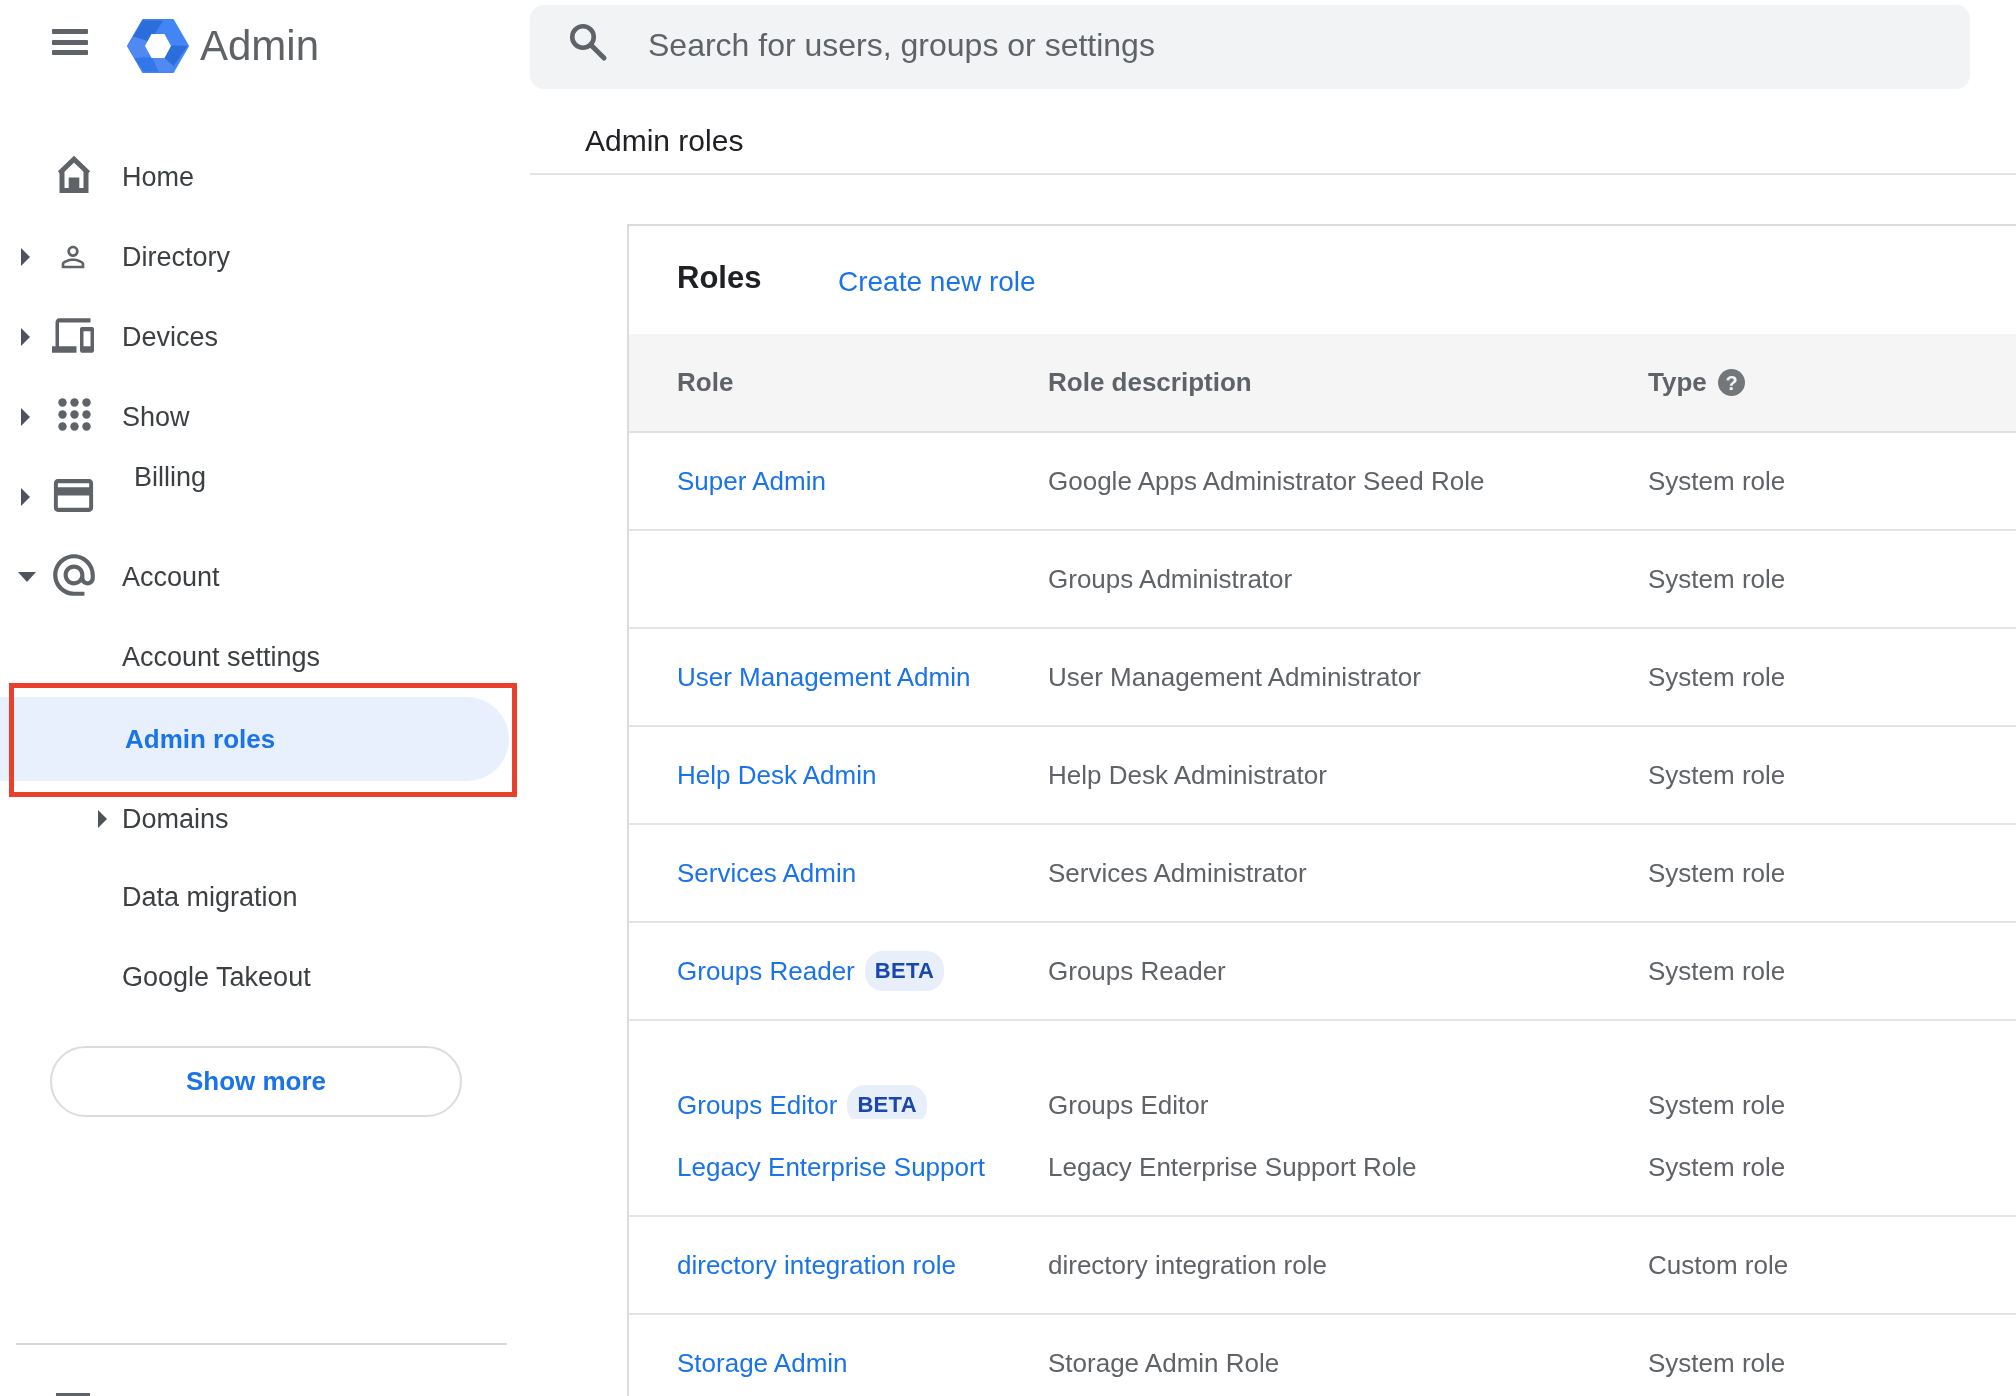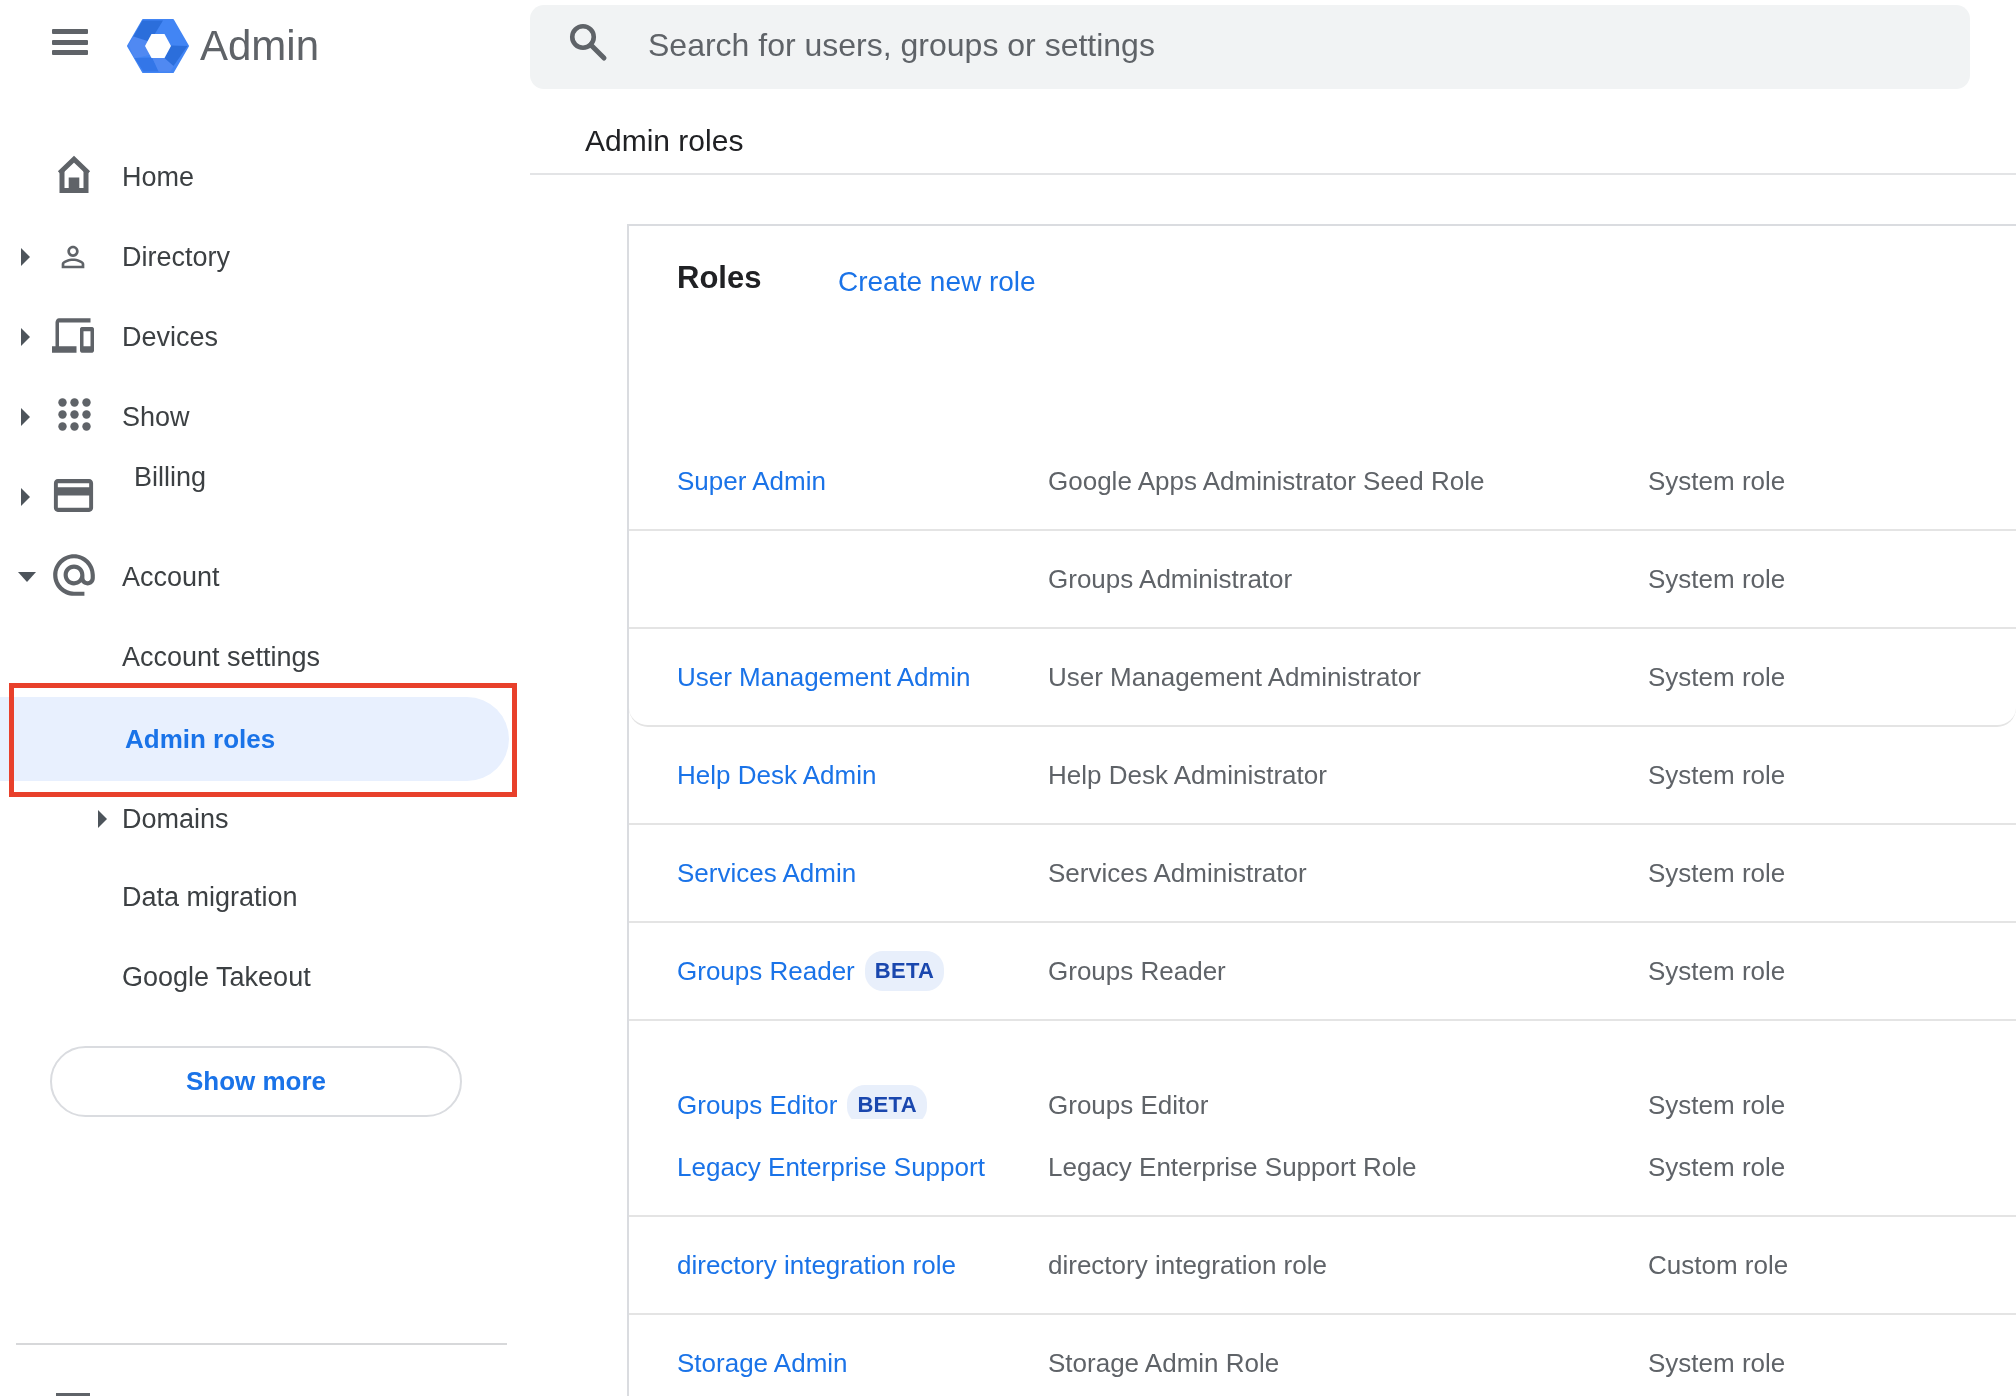--- a/index.html
+++ b/index.html
@@ -134,31 +134,40 @@
   <div class="abs navlbl" style="left:122px; top:960px;">Google Takeout</div>
 
   <div class="abs" id="showmore">Show more</div>
   <div class="abs" id="sbdiv"></div>
   <div class="abs" style="left:56px; top:1393px; width:34px; height:3px; background:#5f6368;"></div>
 
   <div class="abs" id="card"></div>
   <div class="abs" id="roles-t">Roles</div>
   <div class="abs" id="create">Create new role</div>
 
+  <div class="abs" id="thead">
+    <div class="hcol" style="left:48px;">Role</div>
+    <div class="hcol" style="left:419px;">Role description</div>
+    <div class="hcol" style="left:1019px;">Type</div>
+    <svg class="abs" style="left:1089px; top:35px;" width="27" height="27" viewBox="0 0 27 27">
+      <circle cx="13.5" cy="13.5" r="13.5" fill="#747779"></circle>
+      <text x="13.5" y="20.5" font-size="20" font-weight="bold" fill="#f5f5f6" text-anchor="middle" font-family="Liberation Sans">?</text>
+    </svg>
+  </div>
 
   <div class="row" style="top:433px;">
       <span class="c1">Super Admin</span>
       <span class="c2">Google Apps Administrator Seed Role</span>
       <span class="c3">System role</span>
     </div>
   <div class="row" style="top:531px;">
       <span class="c2">Groups Administrator</span>
       <span class="c3">System role</span>
     </div>
-  <div class="row" style="top:629px;border-radius:19px;">
+  <div class="row" style="top:629px;">
       <span class="c1">User Management Admin</span>
       <span class="c2">User Management Administrator</span>
       <span class="c3">System role</span>
     </div>
   <div class="row" style="top:727px;">
       <span class="c1">Help Desk Admin</span>
       <span class="c2">Help Desk Administrator</span>
       <span class="c3">System role</span>
     </div>
   <div class="row" style="top:825px;">

